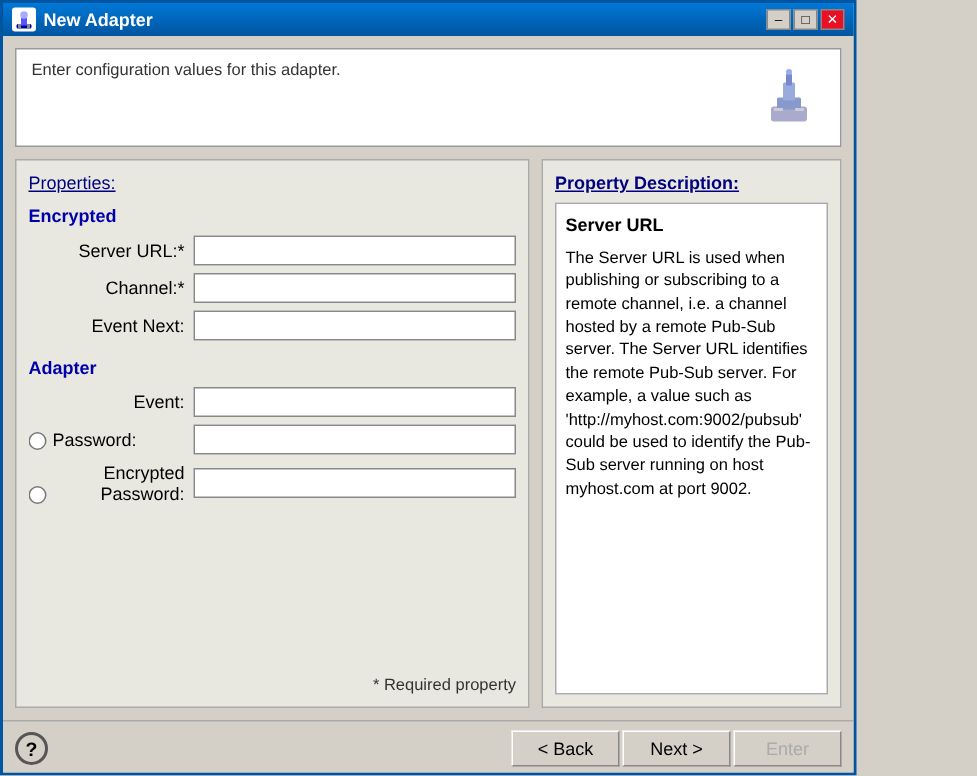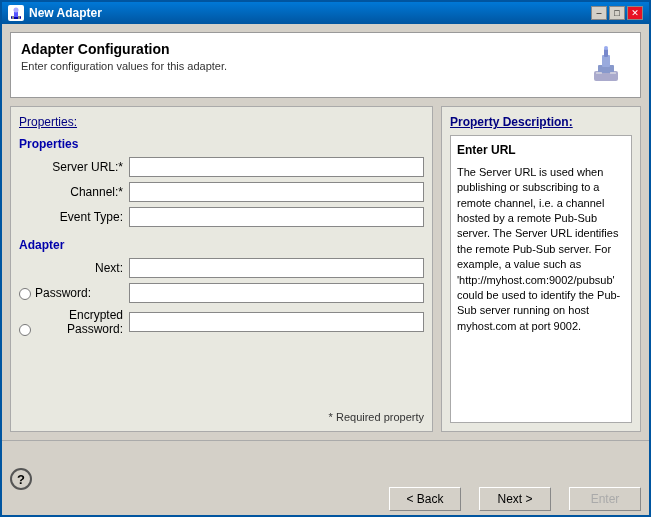--- a/index.html
+++ b/index.html
@@ -6,21 +6,21 @@
     body {
       font-family: Arial, sans-serif;
       font-size: 12px;
       background: #d4d0c8;
       width: 651px;
       height: 517px;
       overflow: hidden;
     }
 
     .window {
-      width: 651px;
+      width: 571px;
       height: 517px;
       background: #d4d0c8;
       border: 2px solid #0055a0;
       display: flex;
       flex-direction: column;
     }
 
     .title-bar {
       background: linear-gradient(to bottom, #0078d7, #0055a0);
       height: 22px;
@@ -256,22 +256,21 @@
       align-items: center;
       justify-content: center;
       font-weight: bold;
       font-size: 13px;
       cursor: pointer;
       color: #000;
     }
 
     .footer-buttons {
       display: flex;
-      gap: 18px;
-      margin-top: 40px;
+      gap: 2px;
     }
 
     .footer-btn {
       min-width: 72px;
       height: 24px;
       background: #d4d0c8;
       border: 1px solid #888;
       border-top-color: #fff;
       border-left-color: #fff;
       font-size: 12px;
@@ -304,21 +303,20 @@
     <div class="title-bar-buttons">
       <div class="title-btn">–</div>
       <div class="title-btn">□</div>
       <div class="title-btn close">✕</div>
     </div>
   </div>
 
   <div class="main-content">
     <div class="header-area">
       <div class="header-text">
-        <div class="header-title">Adapter Configuration</div>
         <div class="header-subtitle">Enter configuration values for this adapter.</div>
       </div>
       <div class="header-icon">
         <svg class="usb-icon" viewBox="0 0 40 40" xmlns="http://www.w3.org/2000/svg">
 
           <rect x="8" y="26" width="24" height="10" rx="2" fill="#aac"></rect>
           <rect x="12" y="20" width="16" height="8" rx="1" fill="#8899cc"></rect>
           <rect x="16" y="10" width="8" height="12" rx="1" fill="#99aadd"></rect>
           <rect x="18" y="4" width="4" height="8" rx="1" fill="#7788cc"></rect>
           <circle cx="20" cy="3" r="2" fill="#99aaee"></circle>
@@ -326,40 +324,40 @@
           <rect x="24" y="27" width="6" height="2" rx="0.5" fill="#ccd"></rect>
         </svg>
       </div>
     </div>
 
     <div class="body-area">
 
       <div class="properties-panel">
         <div class="properties-title">Properties:</div>
 
-        <div class="section-title">Properties</div>
+        <div class="section-title">Encrypted</div>
 
         <div class="field-row">
           <span class="field-label">Server URL:*</span>
           <input class="field-input" type="text" value="" style="">
         </div>
         <div class="field-row">
           <span class="field-label">Channel:*</span>
           <input class="field-input" type="text" value="" style="">
         </div>
         <div class="field-row">
-          <span class="field-label">Event Type:</span>
+          <span class="field-label">Event Next:</span>
           <input class="field-input" type="text" value="" style="">
         </div>
 
         <div class="security-section">
           <div class="section-title">Adapter</div>
 
           <div class="field-row">
-            <span class="field-label">Next:</span>
+            <span class="field-label">Event:</span>
             <input class="field-input" type="text" value="" style="">
           </div>
 
           <div class="field-row">
             <span class="field-label">
               <label class="radio-label">
                 <input type="radio" class="radio-input" name="pwd-type" style="">
                 Password:
               </label>
             </span>
@@ -376,21 +374,21 @@
             <input class="field-input" type="text" value="" style="">
           </div>
         </div>
 
         <div class="required-note">* Required property</div>
       </div>
 
       <div class="description-panel">
         <div class="description-title">Property Description:</div>
         <div class="description-scroll">
-          <div class="description-heading">Enter URL</div>
+          <div class="description-heading">Server URL</div>
           <div>The Server URL is used when publishing or subscribing to a remote channel, i.e. a channel hosted by a remote Pub-Sub server.  The Server URL identifies the remote Pub-Sub server. For example, a value such as 'http://myhost.com:9002/pubsub' could be used to identify the Pub-Sub server running on host myhost.com at port 9002.</div>
         </div>
       </div>
     </div>
   </div>
 
   <div class="footer-area">
     <div class="footer-left">
       <button class="help-btn">?</button>
     </div>

